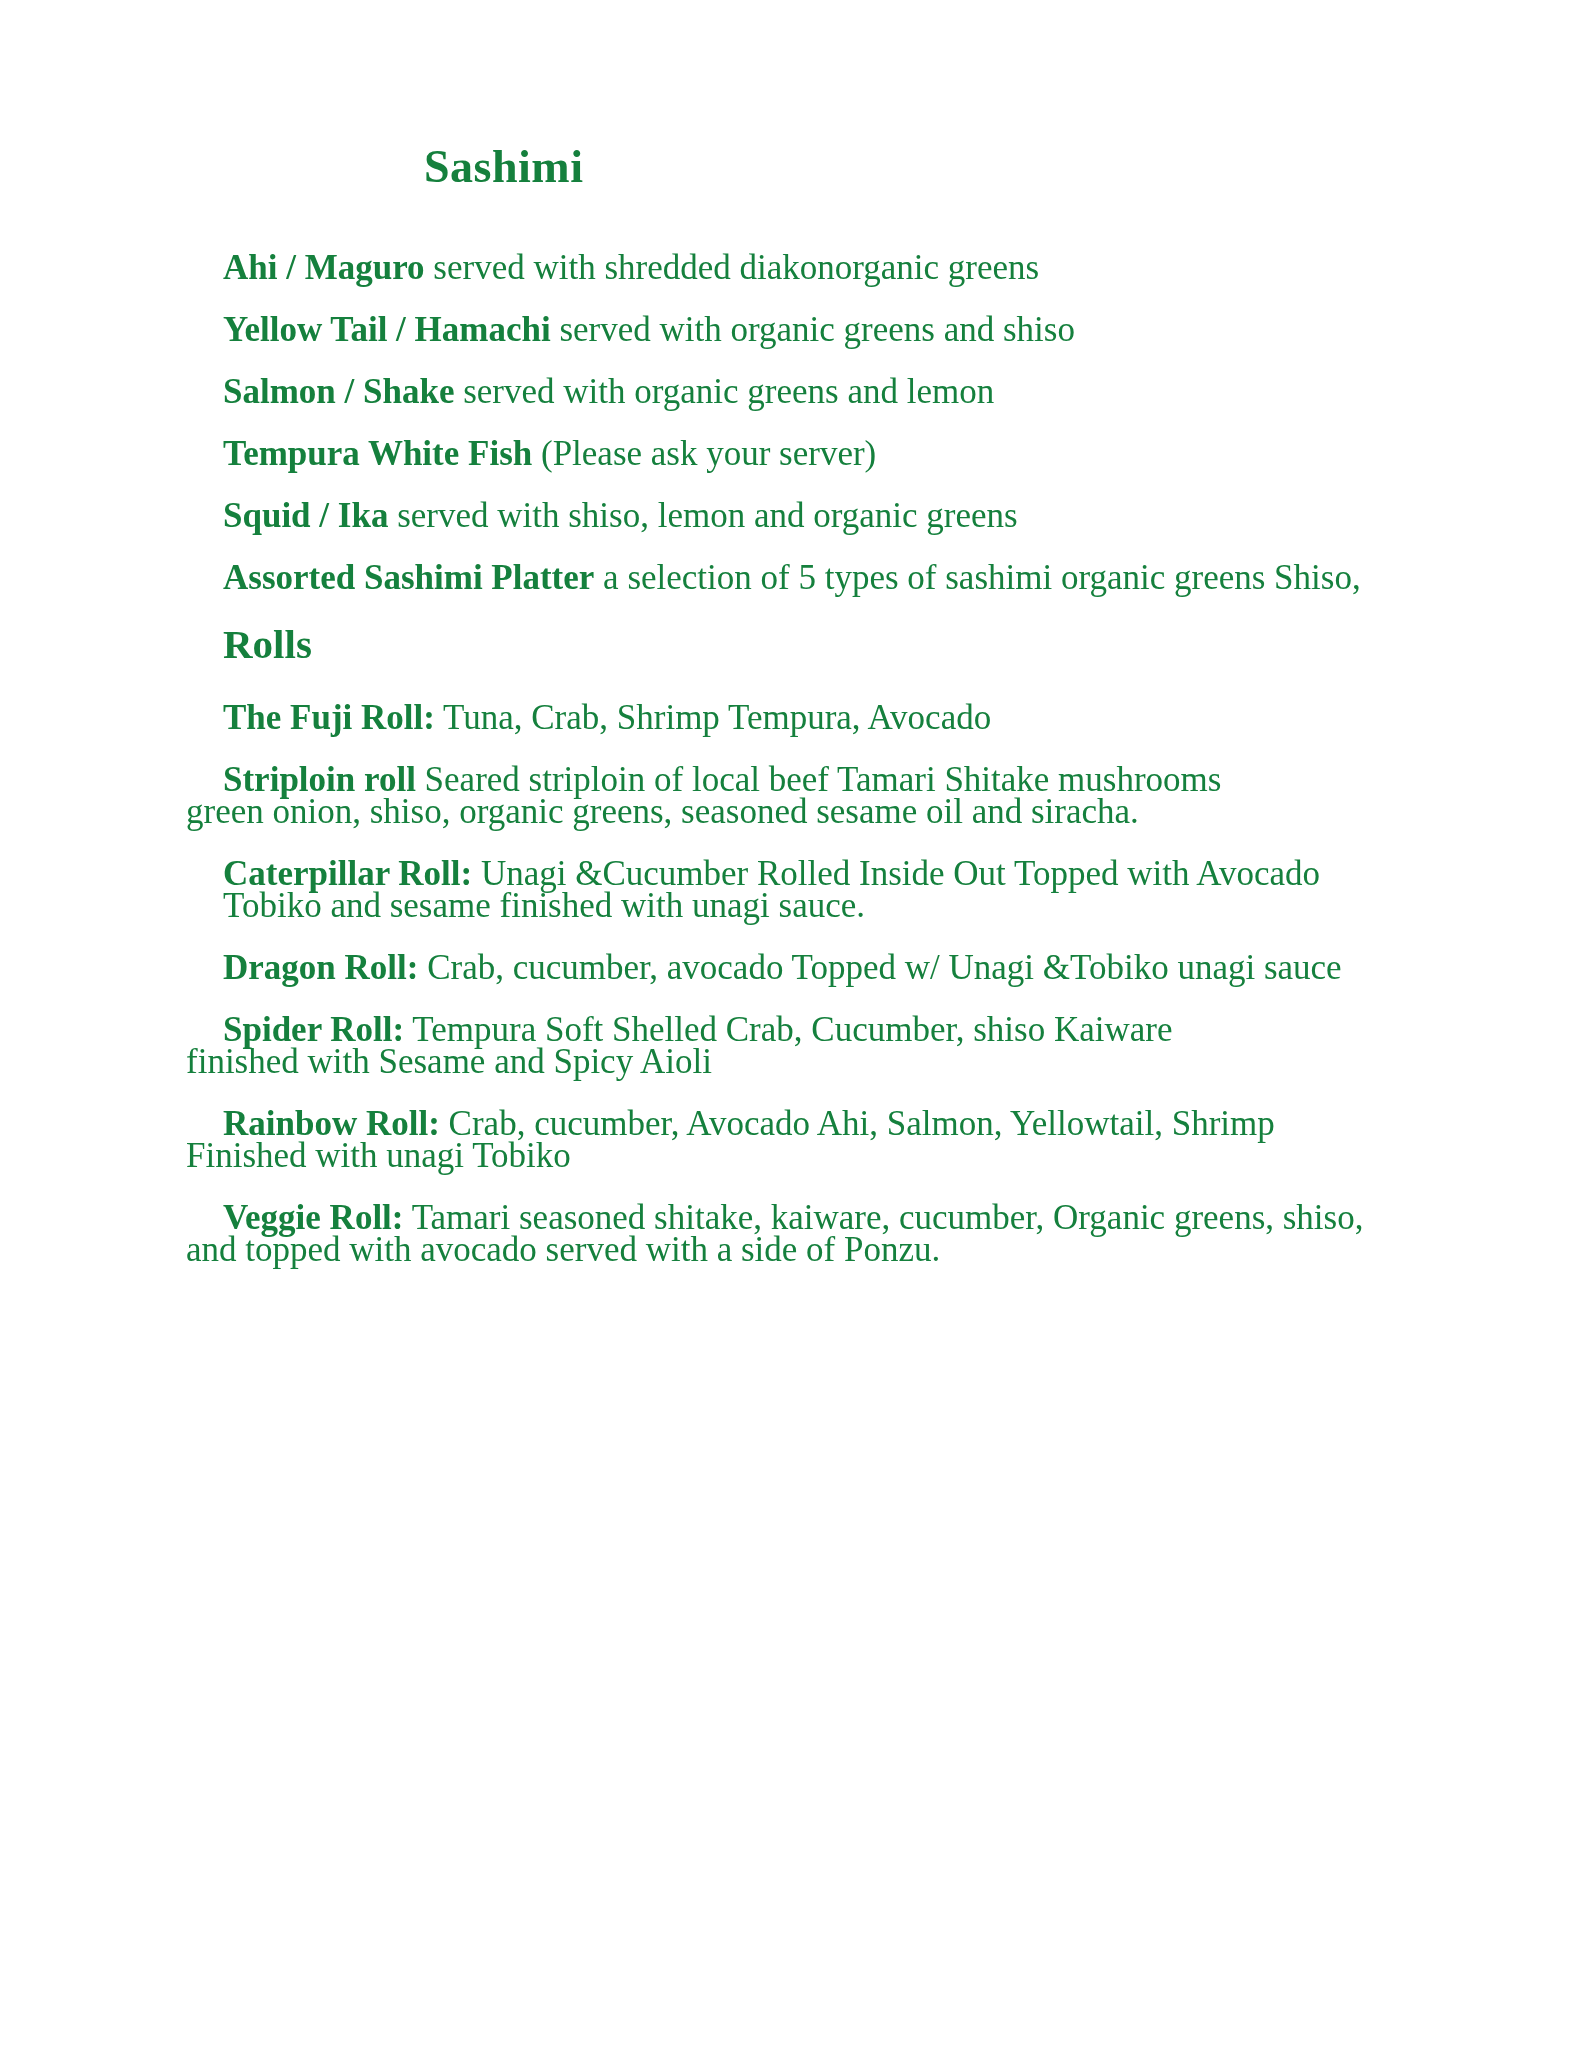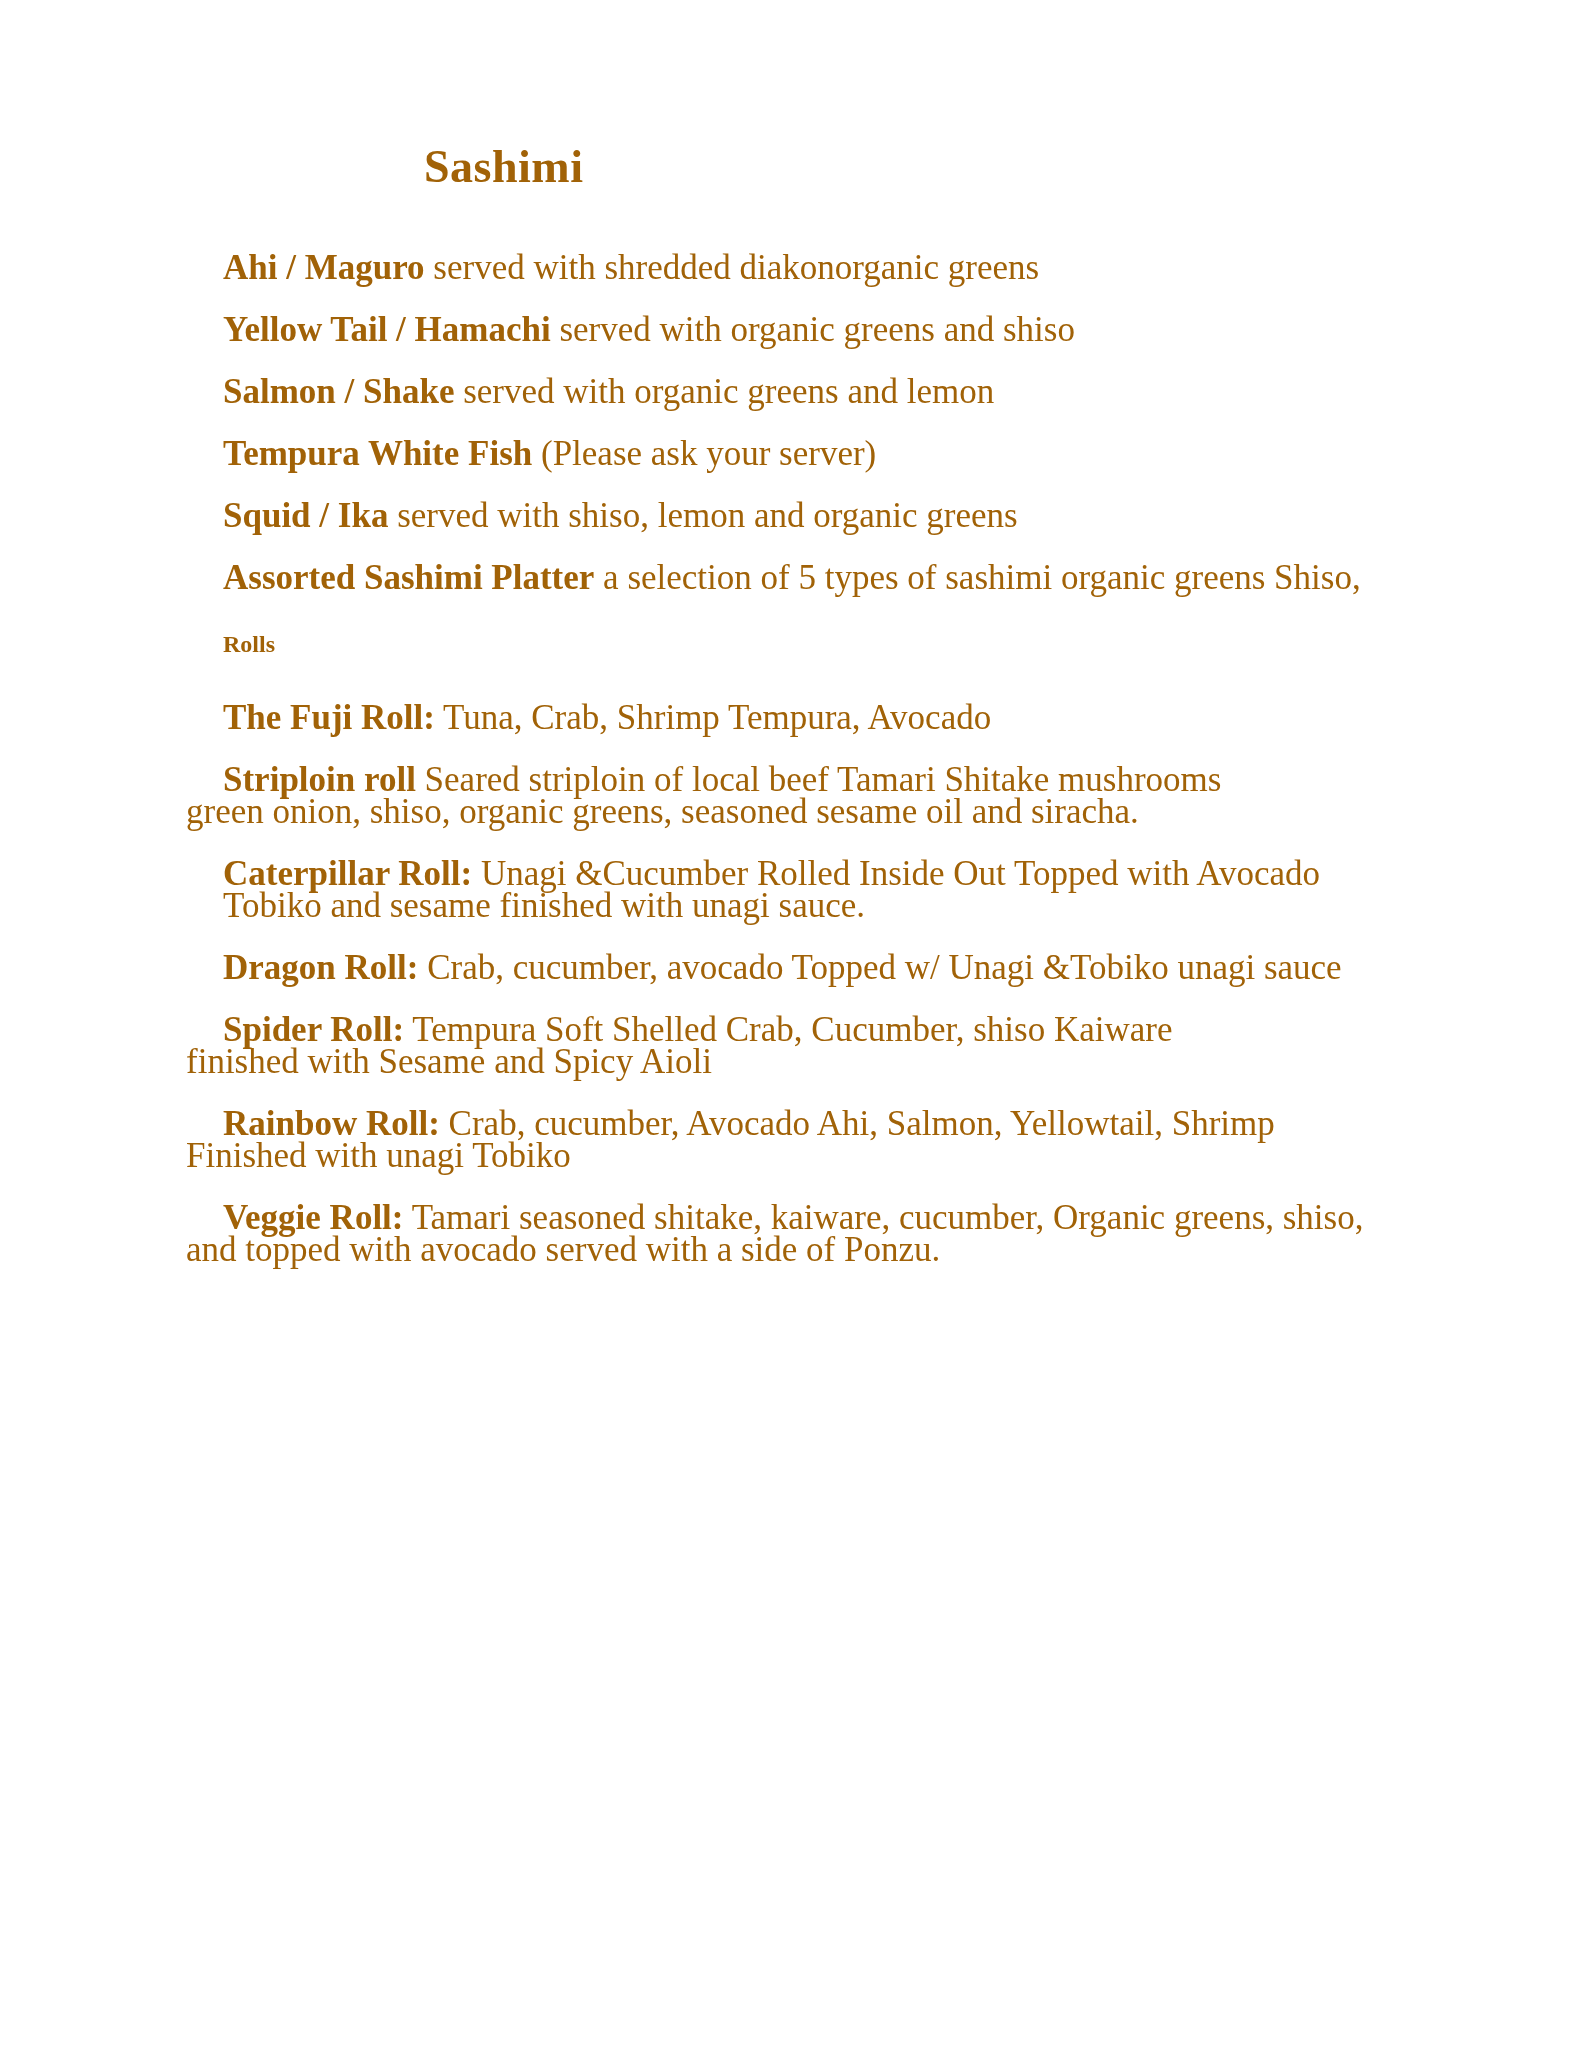--- a/index.html
+++ b/index.html
@@ -5,37 +5,37 @@
   html, body {
     margin: 0;
     padding: 0;
     background: #ffffff;
   }
   .page {
     position: relative;
     width: 1582px;
     min-height: 2048px;
     background: #ffffff;
-    color: #a16207;
+    color: #15803d;
     font-family: "Liberation Serif", "DejaVu Serif", serif;
     box-sizing: border-box;
     padding: 140px 140px 60px 186px;
   }
   .doc-title {
     font-size: 46px;
     font-weight: bold;
     line-height: 54px;
     margin: 0 0 58px 238px;
     letter-spacing: 0.5px;
   }
   .section {
     margin: 0;
   }
   .section-heading {
-    font-size: 24px;
+    font-size: 41px;
     font-weight: bold;
     line-height: 40px;
     margin: 14px 0 38px 0;
     text-indent: 37px;
   }
   p.item {
     font-size: 35px;
     line-height: 32px;
     margin: 0 0 30px 0;
     text-indent: 37px;

